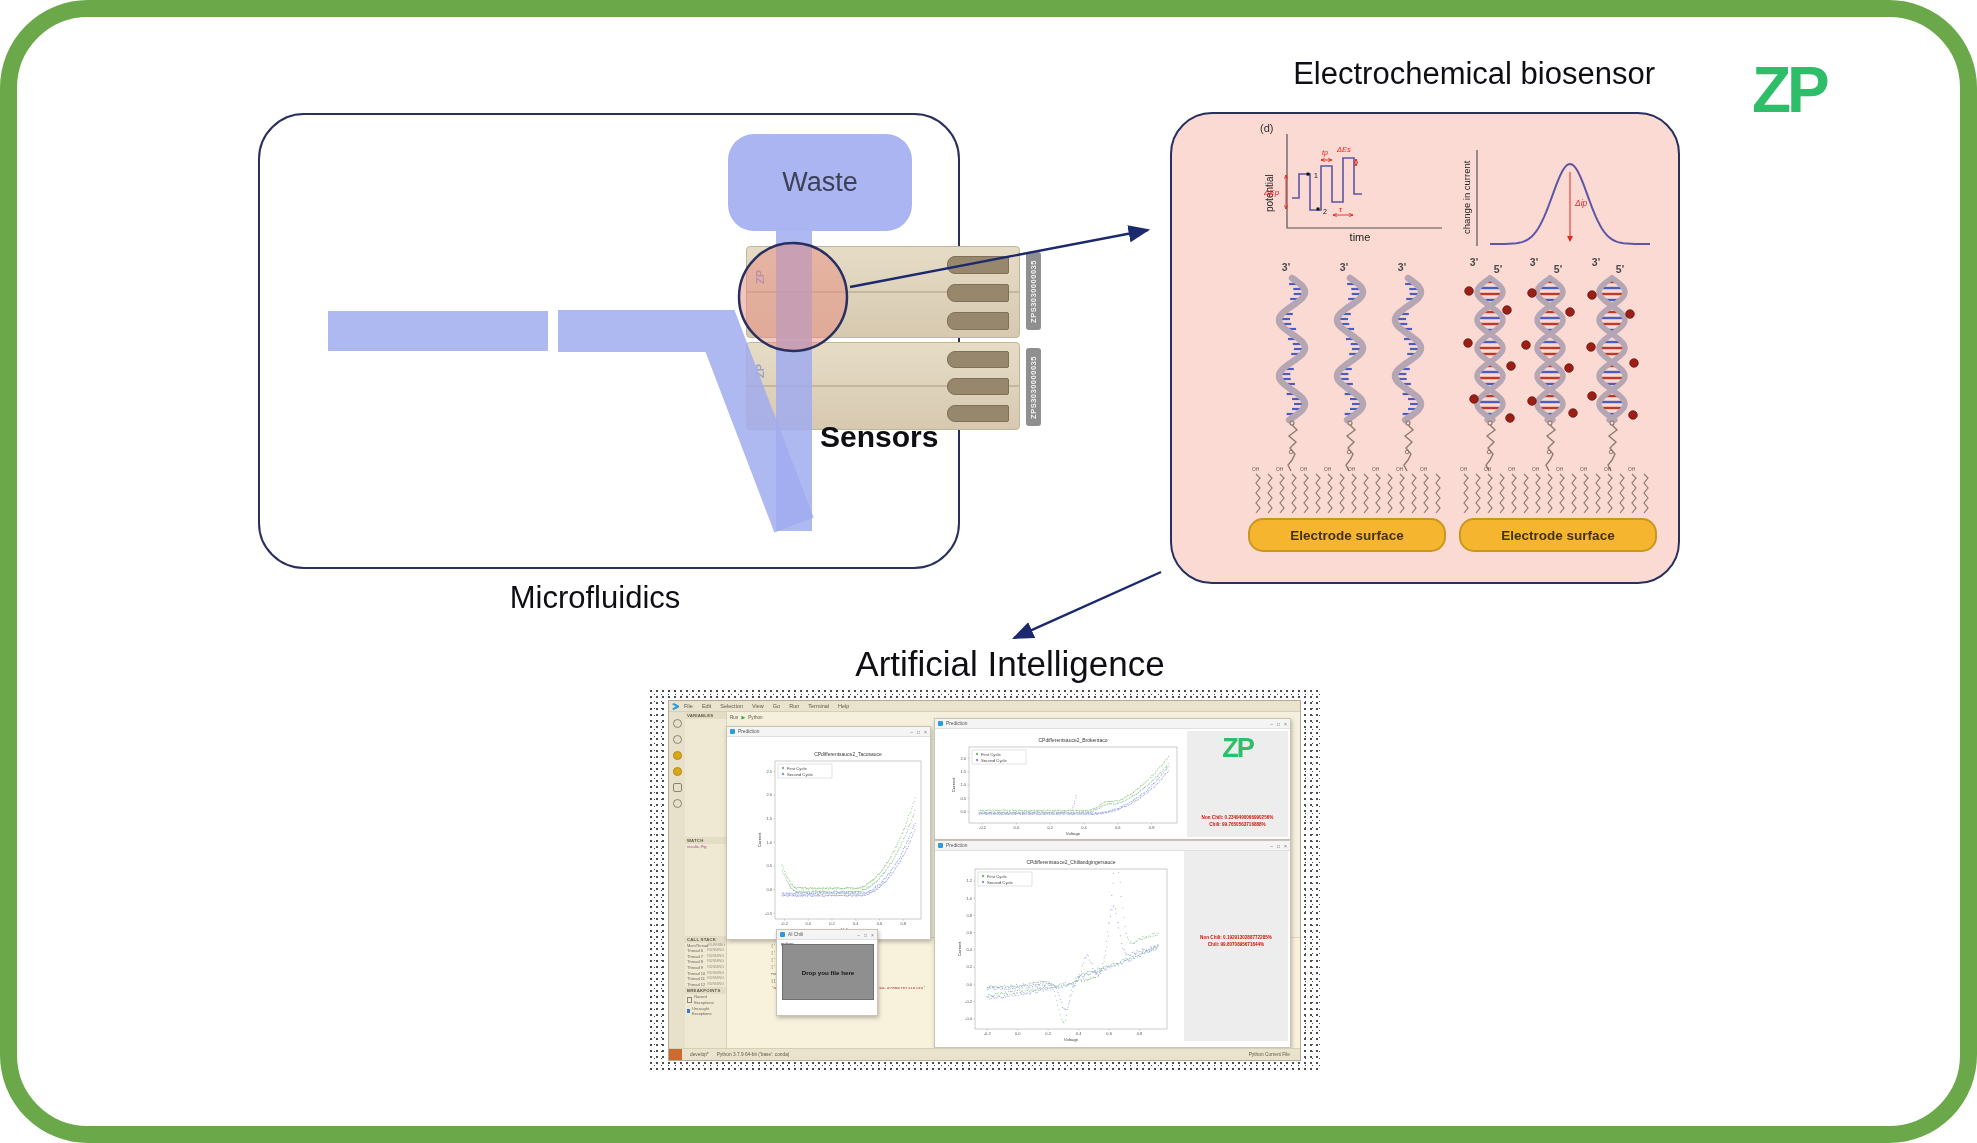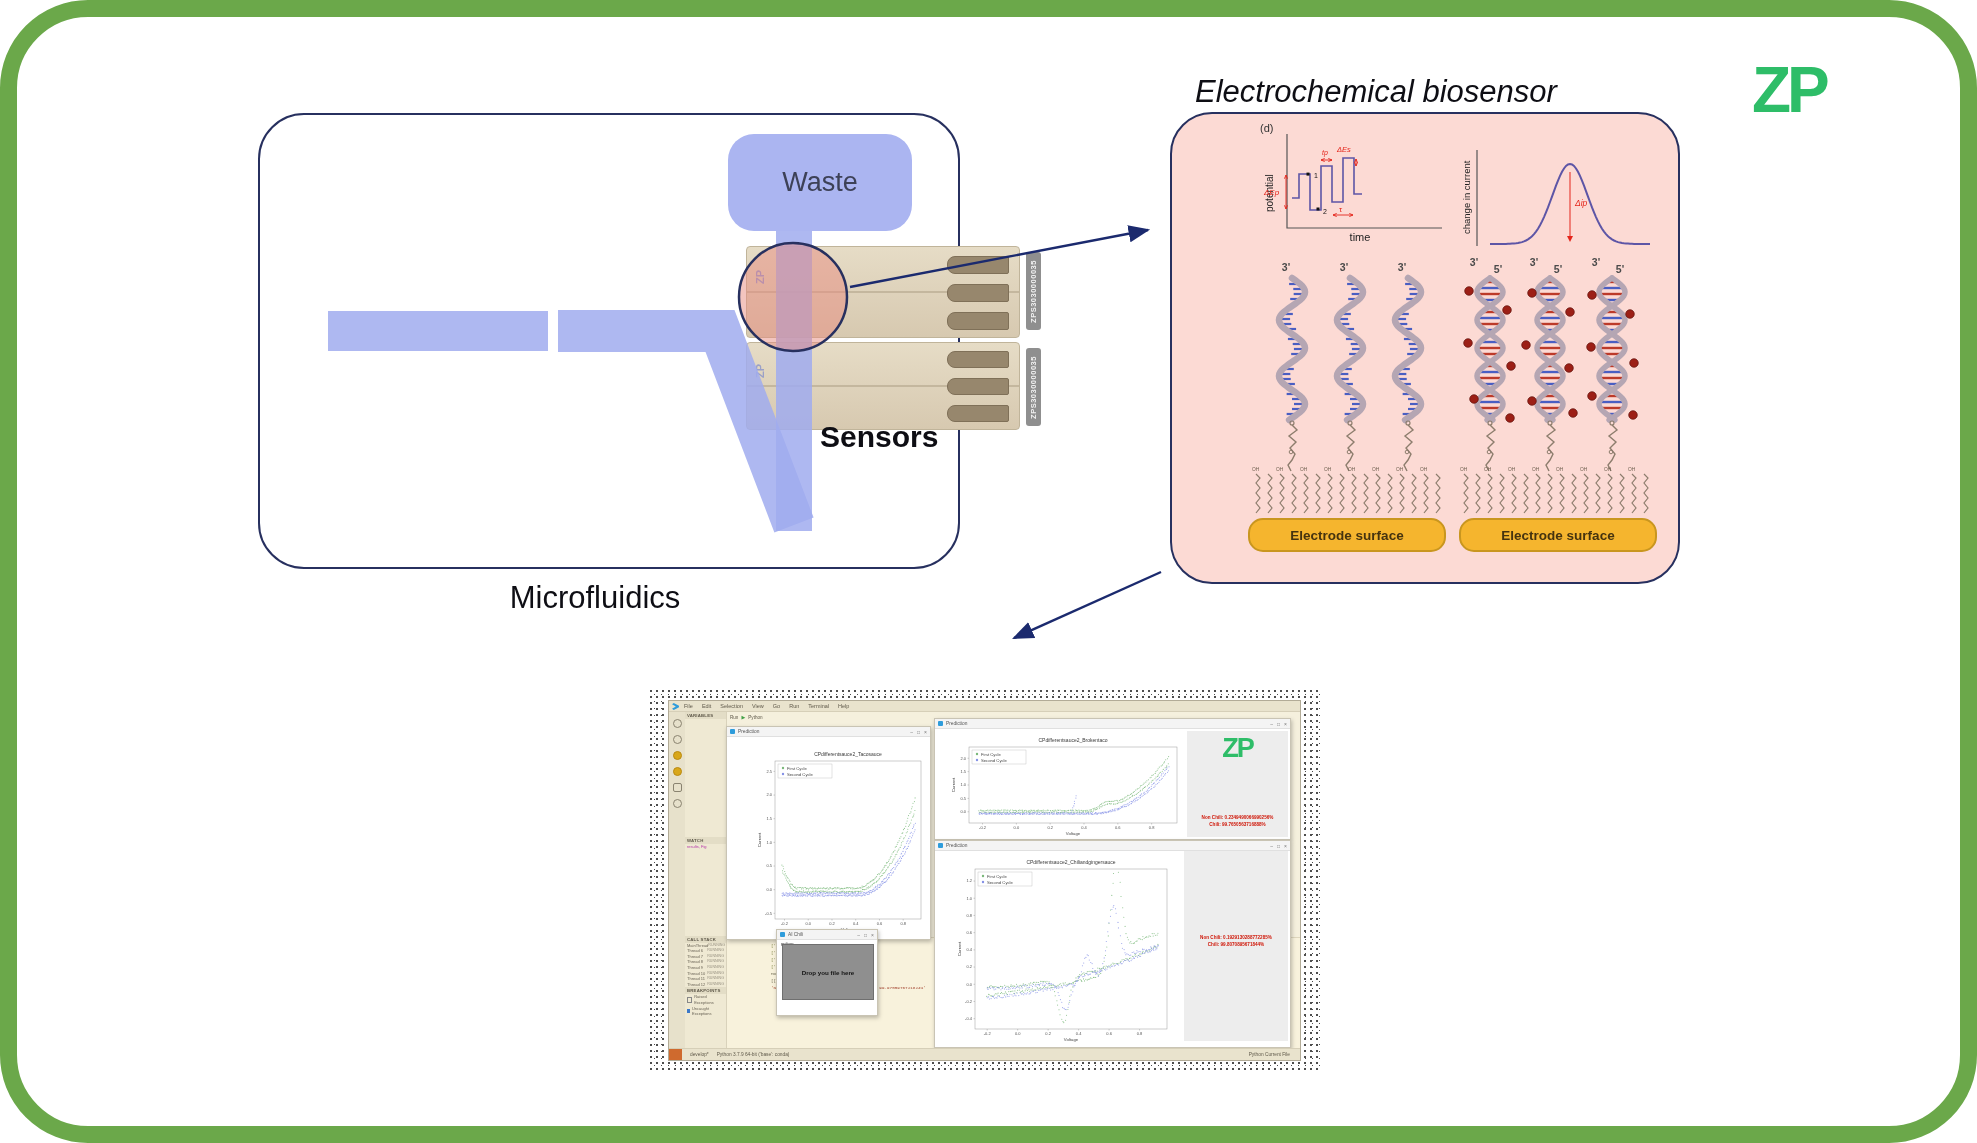--- a/index.html
+++ b/index.html
@@ -94,21 +94,21 @@
     </g>
   </svg>
 
   <div class="abs node" style="left:728px;top:134px;width:184px;height:97px;border-radius:26px;font-size:27px;">
       <span>Waste</span>
     </div>
 
   <div class="abs big-label" style="left:820px;top:420px;font-size:30px;font-weight:bold;">Sensors</div>
   <div class="abs big-label" style="left:430px;top:580px;width:330px;text-align:center;font-size:31px;">Microfluidics</div>
 
-  <div class="abs big-label" style="left:1195px;top:74px;width:460px;text-align:left;font-size:31px;font-style:italic;">Electrochemical biosensor</div>
+  <div class="abs big-label" style="left:1195px;top:56px;width:460px;text-align:right;font-size:31px;">Electrochemical biosensor</div>
   <div class="abs pink-panel" style="left:1170px;top:112px;width:506px;height:468px;">
     <svg id="bio-svg" width="506" height="468" viewBox="0 0 506 468" style="position:absolute;left:0;top:0;">
         <path d="M115,20 V114 H270" stroke="#555" stroke-width="1.2" fill="none"></path>
         <text x="88" y="18" font-size="11" fill="#333" text-anchor="start">(d)</text>
         <text x="101" y="98" font-size="10" fill="#222" text-anchor="start" transform="rotate(-90 101 98)">potential</text>
         <text x="188" y="127" font-size="11" fill="#222" text-anchor="middle">time</text>
         <path d="M120,84 H127 V60 H138 V96 H149 V52 H160 V88 H171 V44 H182 V80 H190" stroke="#5d55a6" stroke-width="1.6" fill="none"></path>
         <rect x="134.5" y="58.6" width="3" height="3" fill="#111"></rect>
         <text x="142" y="64" font-size="7" fill="#111" text-anchor="start">1</text>
         <rect x="144.5" y="93.5" width="3" height="3" fill="#111"></rect>
@@ -370,20 +370,21 @@
     <defs>
       <marker id="arr" viewBox="0 0 10 8" refX="9" refY="4" markerWidth="9" markerHeight="8" orient="auto">
         <path d="M0,0 L10,4 L0,8 z" fill="#1b2a6e"></path>
       </marker>
     </defs>
     <circle cx="793" cy="297" r="54" fill="rgba(232,139,128,0.5)" stroke="#27305f" stroke-width="2.5"></circle>
     <line x1="850" y1="287" x2="1148" y2="230" stroke="#1b2a6e" stroke-width="2.4" marker-end="url(#arr)"></line>
     <line x1="1161" y1="572" x2="1014" y2="638" stroke="#1b2a6e" stroke-width="2.4" marker-end="url(#arr)"></line>
   </svg>
 
+  <div class="abs big-label" style="left:815px;top:644px;width:390px;text-align:center;font-size:35px;">Artificial Intelligence</div>
   <div class="abs halftone" style="left:648px;top:688px;width:672px;height:384px;"></div>
 
   <div class="abs shot" style="left:668px;top:700px;width:631px;height:359px;">
     <div class="abs ss-menubar">
       <div class="abs" style="left:3px;top:2px;width:7px;height:7px;background:#2e9cdb;clip-path:polygon(0 18%,55% 50%,0 82%,25% 100%,100% 62%,100% 38%,25% 0);"></div>
       <span>File</span>
       <span>Edit</span>
       <span>Selection</span>
       <span>View</span>
       <span>Go</span>

